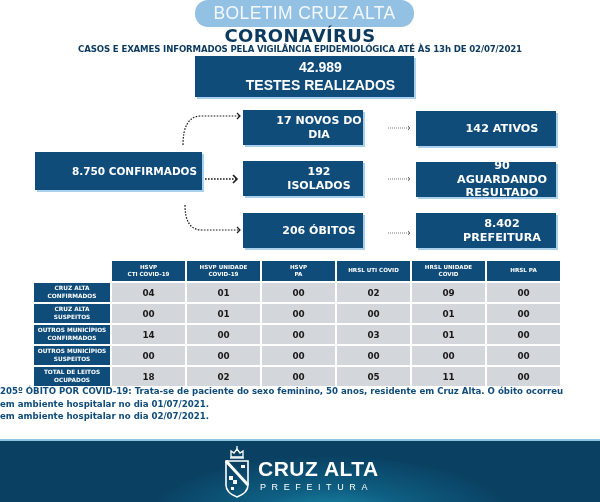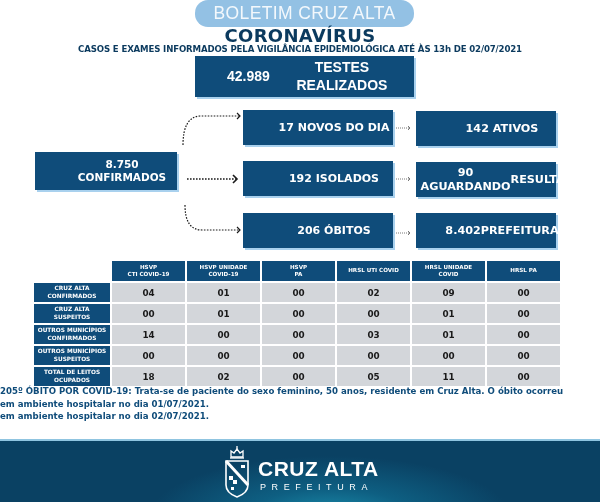--- a/index.html
+++ b/index.html
@@ -20,29 +20,29 @@
   }
   .caption {
     left: 0; top: 44px; width: 600px; text-align: center;
     font-size: 8.6px; font-weight: bold; color: #0b3a5e; letter-spacing: -0.15px;
   }
 
   .box {
     position: absolute;
     background: #0f4c7a;
     color: #ffffff; font-weight: bold;
-    display: flex; flex-direction: row; align-items: center; justify-content: center;
+    display: flex; flex-direction: column; align-items: center; justify-content: center;
     text-align: center;
     box-shadow: 2px 2px 0 #a9d1ee;
     line-height: 1.2;
     padding-left: 32px;
   }
   .box-tests { left: 195px; top: 56px; width: 219px; height: 41px; font-size: 14px; font-family: "Liberation Sans", sans-serif; line-height: 1.25; }
-  .box-conf { left: 35px; top: 152px; width: 142px; height: 38px; font-size: 10.5px; }
-  .box-mid { left: 243px; width: 150px; height: 35px; font-size: 11px; }
+  .box-conf { left: 35px; top: 152px; width: 167px; height: 38px; font-size: 10.5px; }
+  .box-mid { left: 243px; width: 120px; height: 35px; font-size: 11px; }
   .box-right { left: 416px; width: 140px; height: 35px; font-size: 11.2px; }
 
   .arrow-svg { position: absolute; left: 0; top: 0; width: 600px; height: 260px; pointer-events: none; }
 
   table.beds {
     position: absolute; left: 32px; top: 259px;
     border-collapse: separate; border-spacing: 2px;
     font-weight: bold;
   }
   .beds th {

